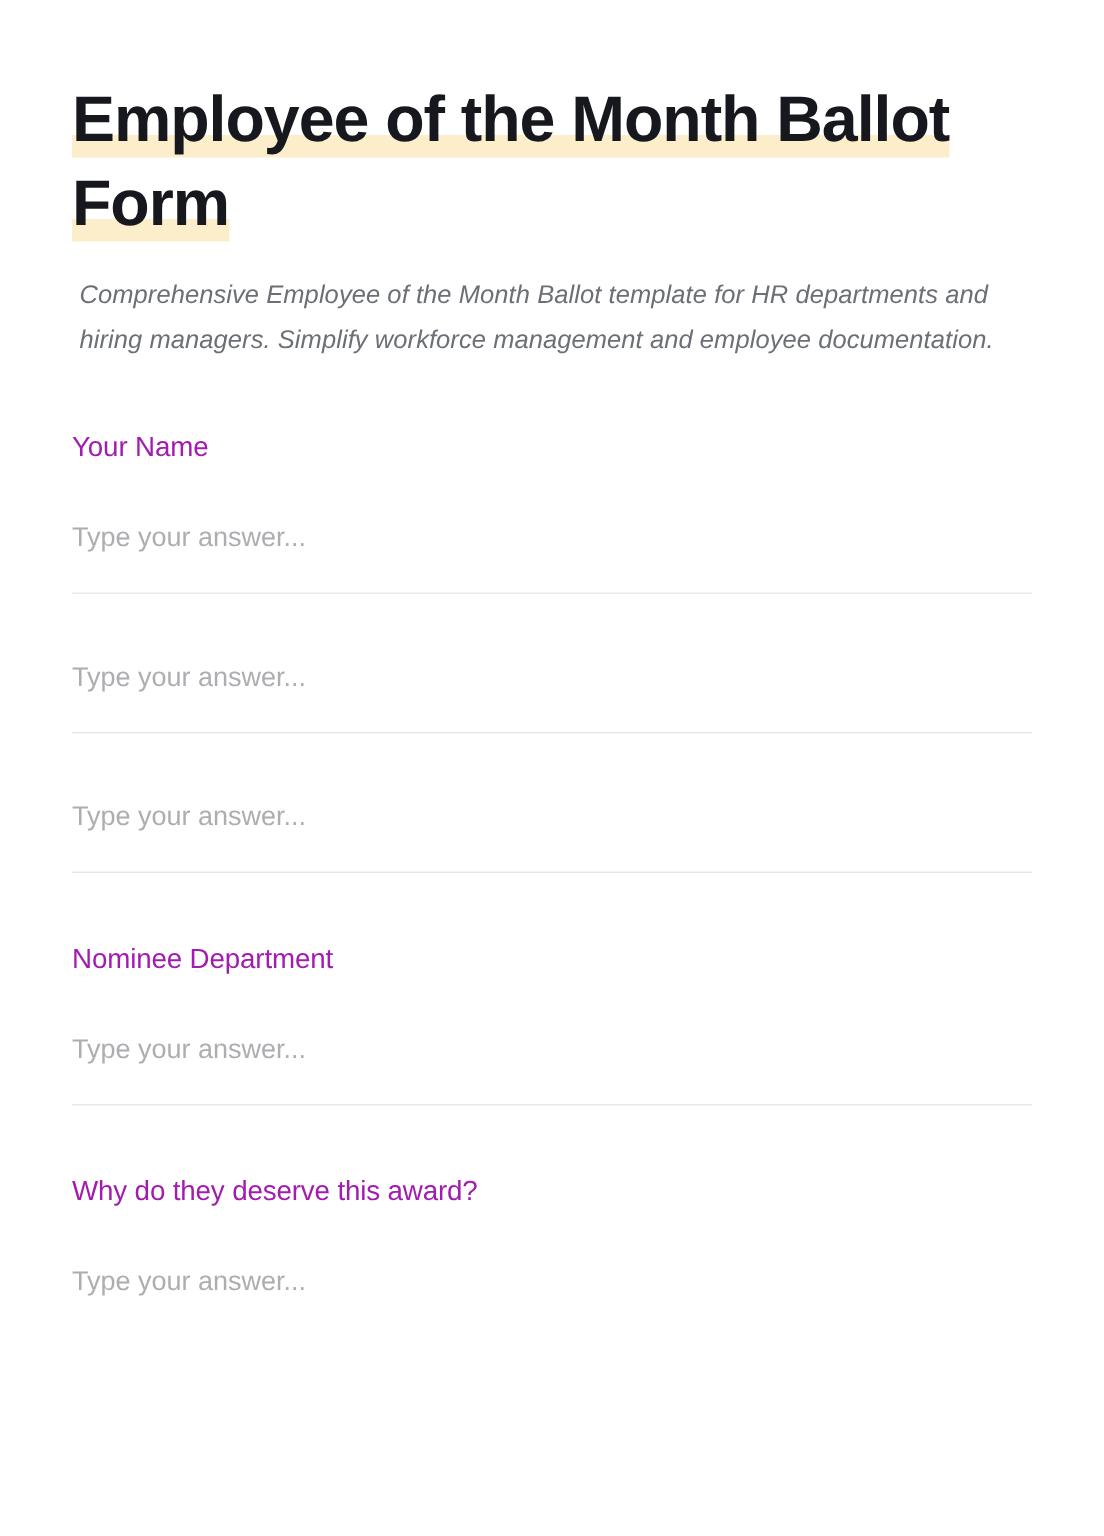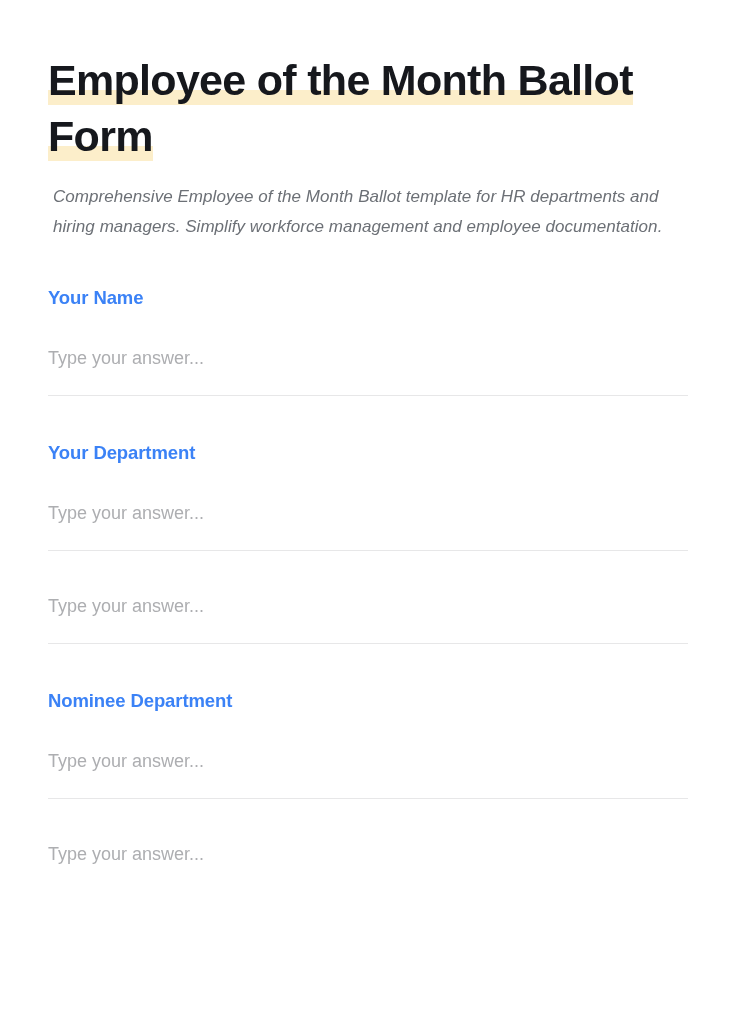--- a/index.html
+++ b/index.html
@@ -66,22 +66,22 @@
   .fields {
     padding-top: 38px;
   }
   .field {
     position: relative;
   }
   .field-label {
     margin: 0;
     font-size: 18.5px;
     line-height: 26px;
-    font-weight: 700;
-    color: #3b82f6;
+    font-weight: 400;
+    color: #a21caf;
     letter-spacing: -0.1px;
   }
   .field-input {
     display: block;
     width: 100%;
     box-sizing: border-box;
     margin: 0;
     padding: 0 0 26px 0;
     margin-top: 36px;
     border: none;
@@ -117,32 +117,32 @@
     <p class="form-subtitle">Comprehensive Employee of the Month Ballot template for HR departments and hiring managers. Simplify workforce management and employee documentation.</p>
 
     <div class="fields">
 
       <div class="field">
         <p class="field-label">Your Name</p>
         <input class="field-input" type="text" placeholder="Type your answer..." style="">
       </div>
 
       <div class="field">
-        <p class="field-label">Your Department</p>
         <input class="field-input" type="text" placeholder="Type your answer..." style="">
       </div>
 
       <div class="field">
         <input class="field-input" type="text" placeholder="Type your answer..." style="">
       </div>
 
       <div class="field">
         <p class="field-label">Nominee Department</p>
         <input class="field-input" type="text" placeholder="Type your answer..." style="">
       </div>
 
       <div class="field is-clipped">
+        <p class="field-label">Why do they deserve this award?</p>
         <input class="field-input" type="text" placeholder="Type your answer..." style="">
       </div>
 
     </div>
   </div>
 </div>
 
 </body></html>

